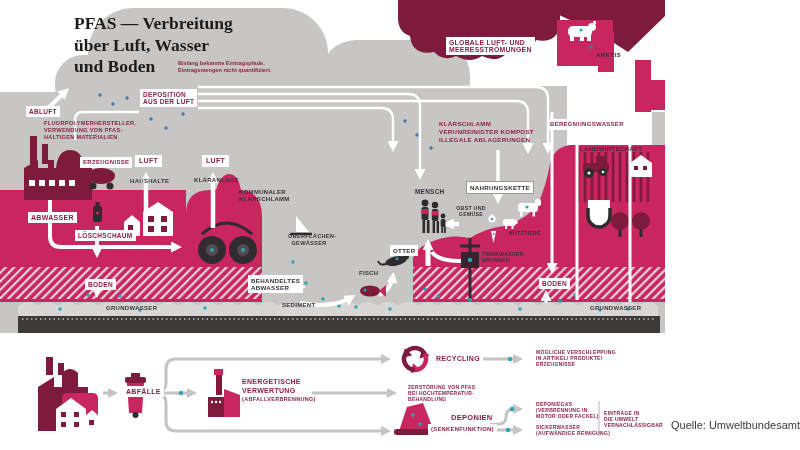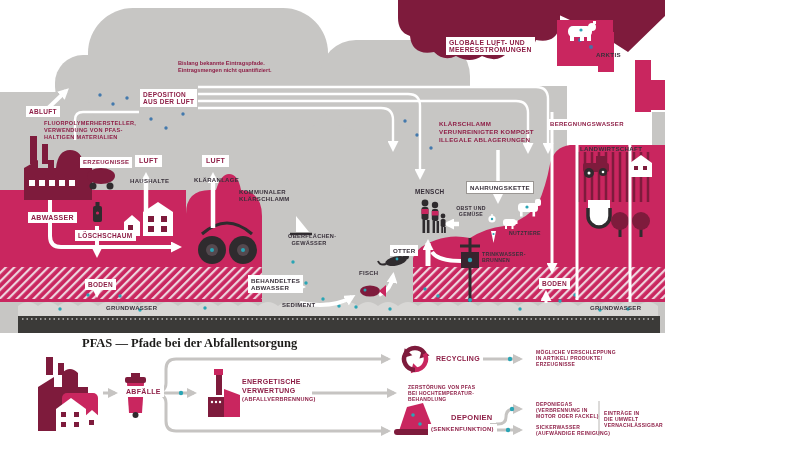--- a/index.html
+++ b/index.html
@@ -373,20 +373,23 @@
   </g>
 
   <g>
     <path d="M399,96 L407,72 L423,68 L434,96 Z" fill="#c9265f"></path>
     <circle cx="413" cy="80" r="1.8" fill="#2aa5b5"></circle>
         <circle cx="420" cy="89" r="1.8" fill="#2aa5b5"></circle>
     <rect x="394" y="94" width="46" height="6" rx="3" fill="#7e1b3c"></rect>
   </g>
 </svg>
 
+<div class="title" id="main-title">PFAS — Verbreitung
+über Luft, Wasser
+und Boden</div>
 <div id="main-note">Bislang bekannte Eintragspfade.
 Eintragsmengen nicht quantifiziert.</div>
 
 <div class="lab bx" style="left:26px;top:106px">ABLUFT</div>
 <div class="lab bx" style="left:140px;top:89px">DEPOSITION
 AUS DER LUFT</div>
 <div class="lab mr" style="left:44px;top:120px;font-size:5.6px">FLUORPOLYMERHERSTELLER,
 VERWENDUNG VON PFAS-
 HALTIGEN MATERIALIEN</div>
 <div class="lab bx" style="left:80px;top:157px;font-size:6px">ERZEUGNISSE</div>
@@ -418,21 +421,20 @@
 VERUNREINIGTER KOMPOST
 ILLEGALE ABLAGERUNGEN</div>
 <div class="lab bx" style="left:547px;top:119px;font-size:6px">BEREGNUNGSWASSER</div>
 <div class="lab dk" style="left:580px;top:145px;font-size:6.2px">LANDWIRTSCHAFT</div>
 <div class="lab bx" style="left:539px;top:278px">BODEN</div>
 <div class="lab dk" style="left:590px;top:305px">GRUNDWASSER</div>
 <div class="lab bx" style="left:446px;top:37px;font-size:6.8px">GLOBALE LUFT- UND
 MEERESSTRÖMUNGEN</div>
 <div class="lab dk" style="left:596px;top:51px;font-size:6.2px">ARKTIS</div>
 
-<div class="title" id="waste-title">PFAS — Pfade bei der Abfallentsorgung</div>
 <div class="lab bx" style="left:123px;top:386px;font-size:7px">ABFÄLLE</div>
 <div class="lab mr" style="left:242px;top:378px;font-size:7px;line-height:8.5px">ENERGETISCHE
 VERWERTUNG</div>
 <div class="lab mr" style="left:242px;top:396px;font-size:5.5px">(ABFALLVERBRENNUNG)</div>
 <div class="lab bx" style="left:433px;top:353px;font-size:7px">RECYCLING</div>
 <div class="lab mr" style="left:408px;top:385px;font-size:5px;line-height:5.8px">ZERSTÖRUNG VON PFAS
 BEI HOCHTEMPERATUR-
 BEHANDLUNG</div>
 <div class="lab mr" style="left:536px;top:350px;font-size:5px;line-height:5.8px">MÖGLICHE VERSCHLEPPUNG
 IN ARTIKEL/ PRODUKTE/
@@ -441,14 +443,15 @@
 <div class="lab bx" style="left:428px;top:424px;font-size:5.8px">(SENKENFUNKTION)</div>
 <div class="lab mr" style="left:536px;top:402px;font-size:5px;line-height:5.8px">DEPONIEGAS
 (VERBRENNUNG IN
 MOTOR ODER FACKEL)</div>
 <div class="lab mr" style="left:536px;top:425px;font-size:5px;line-height:5.8px">SICKERWASSER
 (AUFWÄNDIGE REINIGUNG)</div>
 <div class="lab mr" style="left:604px;top:411px;font-size:5px;line-height:5.8px">EINTRÄGE IN
 DIE UMWELT
 VERNACHLÄSSIGBAR</div>
 
+<div id="source">Quelle: Umweltbundesamt</div>
 
 </div>
 
 </body></html>

